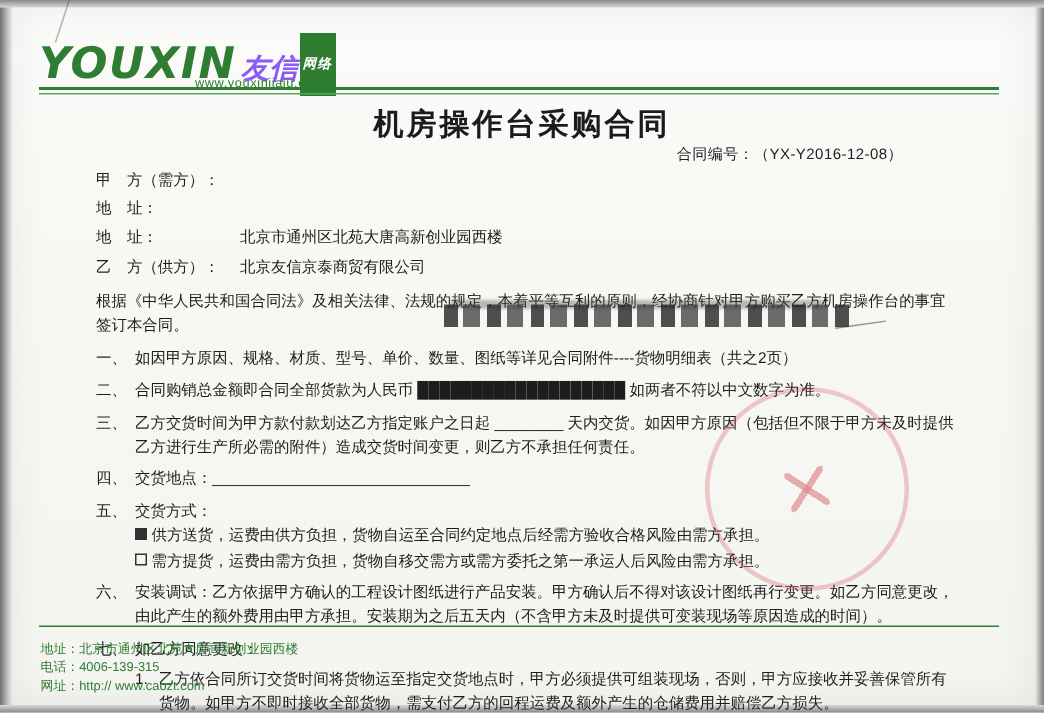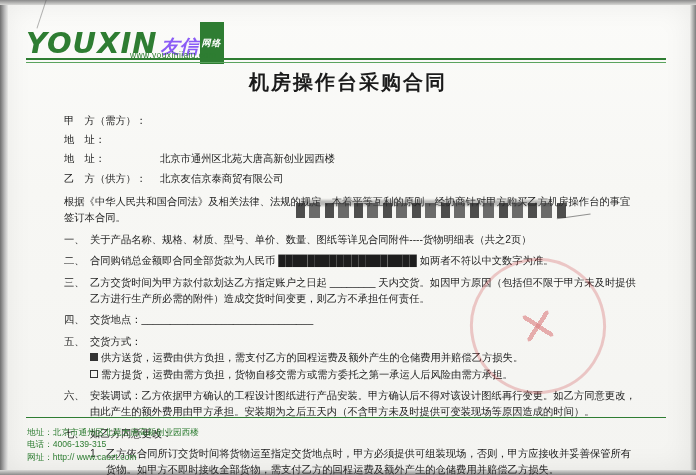--- a/index.html
+++ b/index.html
@@ -290,41 +290,42 @@
   <div class="logo-wrap">
     <div class="logo-main">
       <span>YOUXIN</span><span class="logo-cn">友信</span><span class="logo-badge">网络</span>
     </div>
     <div class="logo-url">www.youxinjiaju.com</div>
   </div>
   <div class="logo-rule"></div>
   <div class="logo-rule2"></div>
 
   <div class="doc-title">机房操作台采购合同</div>
+  <div class="contract-no">合同编号：（YX-Y2016-12-08）</div>
 
   <div class="body">
 
     <div class="row">
       <span class="lbl">甲　方（需方）：</span><span></span>
     </div>
     <div class="row">
       <span class="lbl">地　址：</span><span></span>
     </div>
     <div class="row">
       <span class="lbl">地　址：</span><span>北京市通州区北苑大唐高新创业园西楼</span>
     </div>
     <div class="row">
       <span class="lbl">乙　方（供方）：</span><span>北京友信京泰商贸有限公司</span>
     </div>
 
     <div class="para">根据《中华人民共和国合同法》及相关法律、法规的规定，本着平等互利的原则，经协商针对甲方购买乙方机房操作台的事宜签订本合同。</div>
 
     <div class="numrow">
       <span class="num">一、</span>
-      <span class="numtxt">关于产品名称、规格、材质、型号、单价、数量、图纸等详见合同附件----货物明细表（共之2页）</span>
+      <span class="numtxt">如因甲方原因、规格、材质、型号、单价、数量、图纸等详见合同附件----货物明细表（共之2页）</span>
     </div>
 
     <div class="numrow">
       <span class="num">二、</span>
       <span class="numtxt">合同购销总金额即合同全部货款为人民币 ███████████████████ 如两者不符以中文数字为准。</span>
     </div>
 
     <div class="numrow">
       <span class="num">三、</span>
       <span class="numtxt">乙方交货时间为甲方款付款划达乙方指定账户之日起 ________ 天内交货。如因甲方原因（包括但不限于甲方未及时提供乙方进行生产所必需的附件）造成交货时间变更，则乙方不承担任何责任。</span>
@@ -333,21 +334,21 @@
     <div class="numrow">
       <span class="num">四、</span>
       <span class="numtxt">交货地点：______________________________</span>
     </div>
 
     <div class="numrow">
       <span class="num">五、</span>
       <span class="numtxt">
         <span>交货方式：</span>
         <div>
-          <span class="opt-sq filled"></span><span>供方送货，运费由供方负担，需支付乙方的回程运费及额外产生的仓储费用并赔偿乙方损失。</span>
+          <span class="opt-sq filled"></span><span>供方送货，运费由供方负担，货物自运至合同约定地点后经需方验收合格风险由需方承担。</span>
         </div>
         <div>
           <span class="opt-sq"></span><span>需方提货，运费由需方负担，货物自移交需方或需方委托之第一承运人后风险由需方承担。</span>
         </div>
       </span>
     </div>
 
     <div class="numrow">
       <span class="num">六、</span>
       <span class="numtxt">安装调试：乙方依据甲方确认的工程设计图纸进行产品安装。甲方确认后不得对该设计图纸再行变更。如乙方同意更改，由此产生的额外费用由甲方承担。安装期为之后五天内（不含甲方未及时提供可变装现场等原因造成的时间）。</span>

